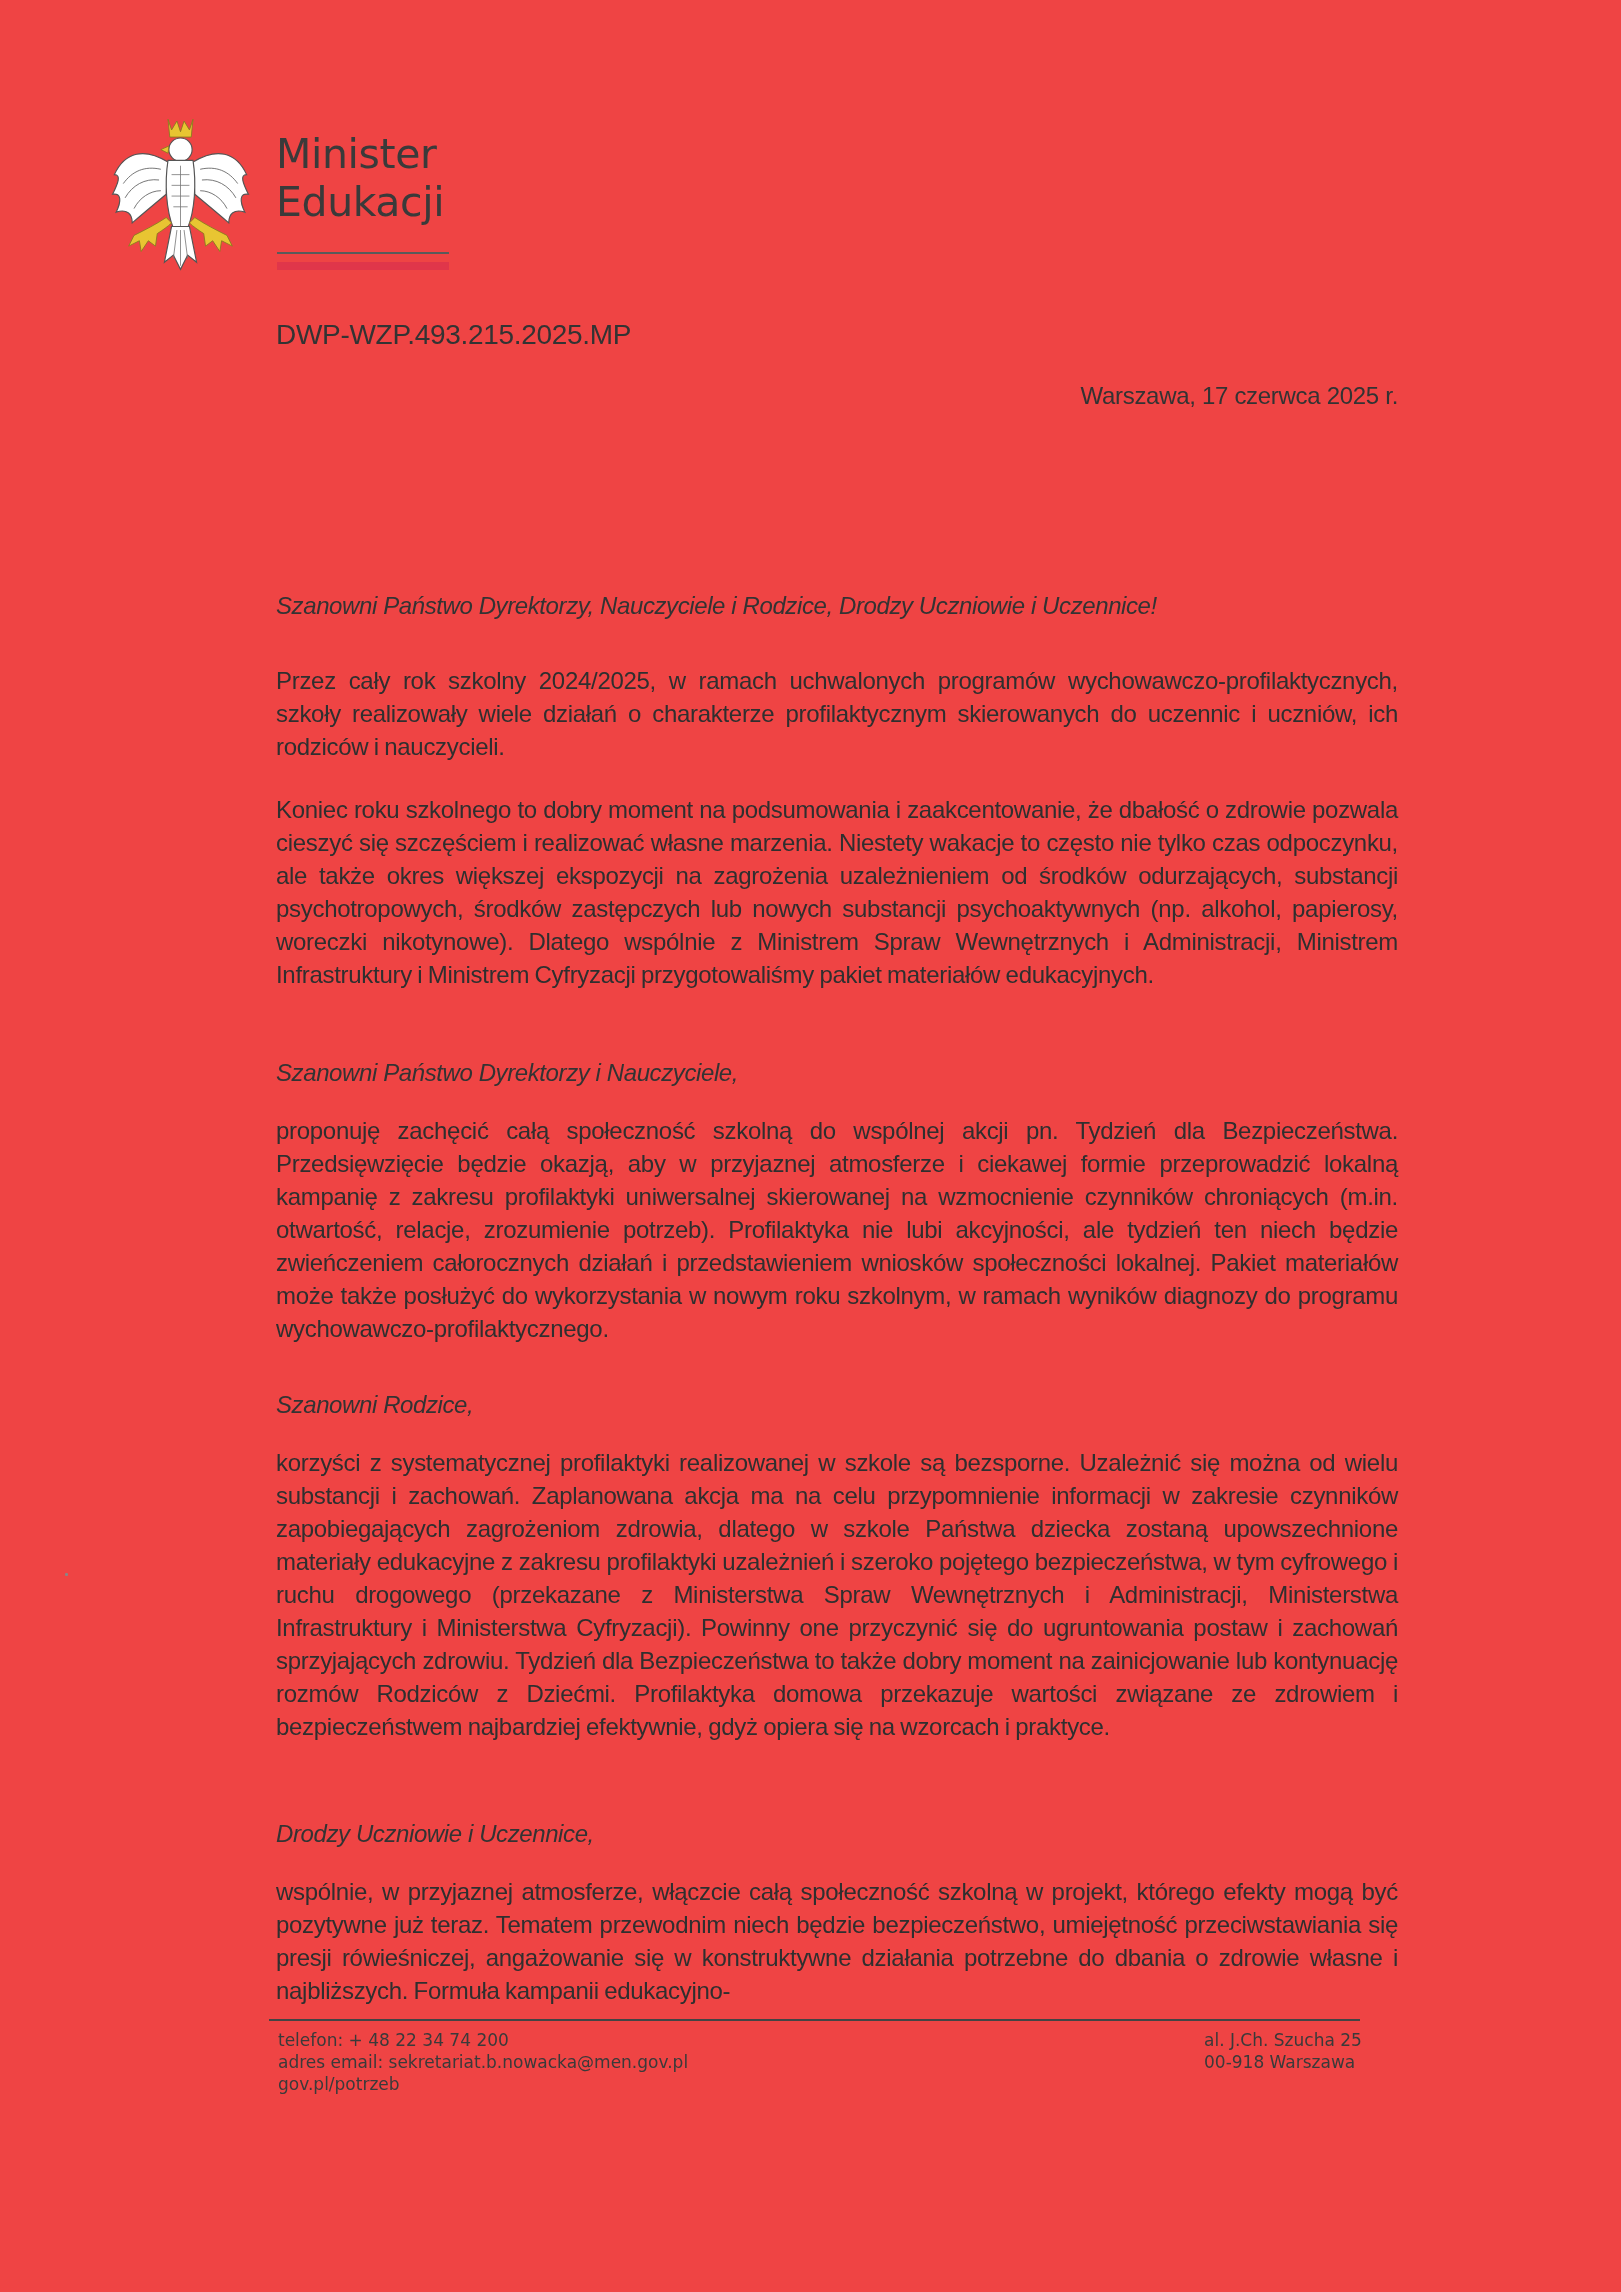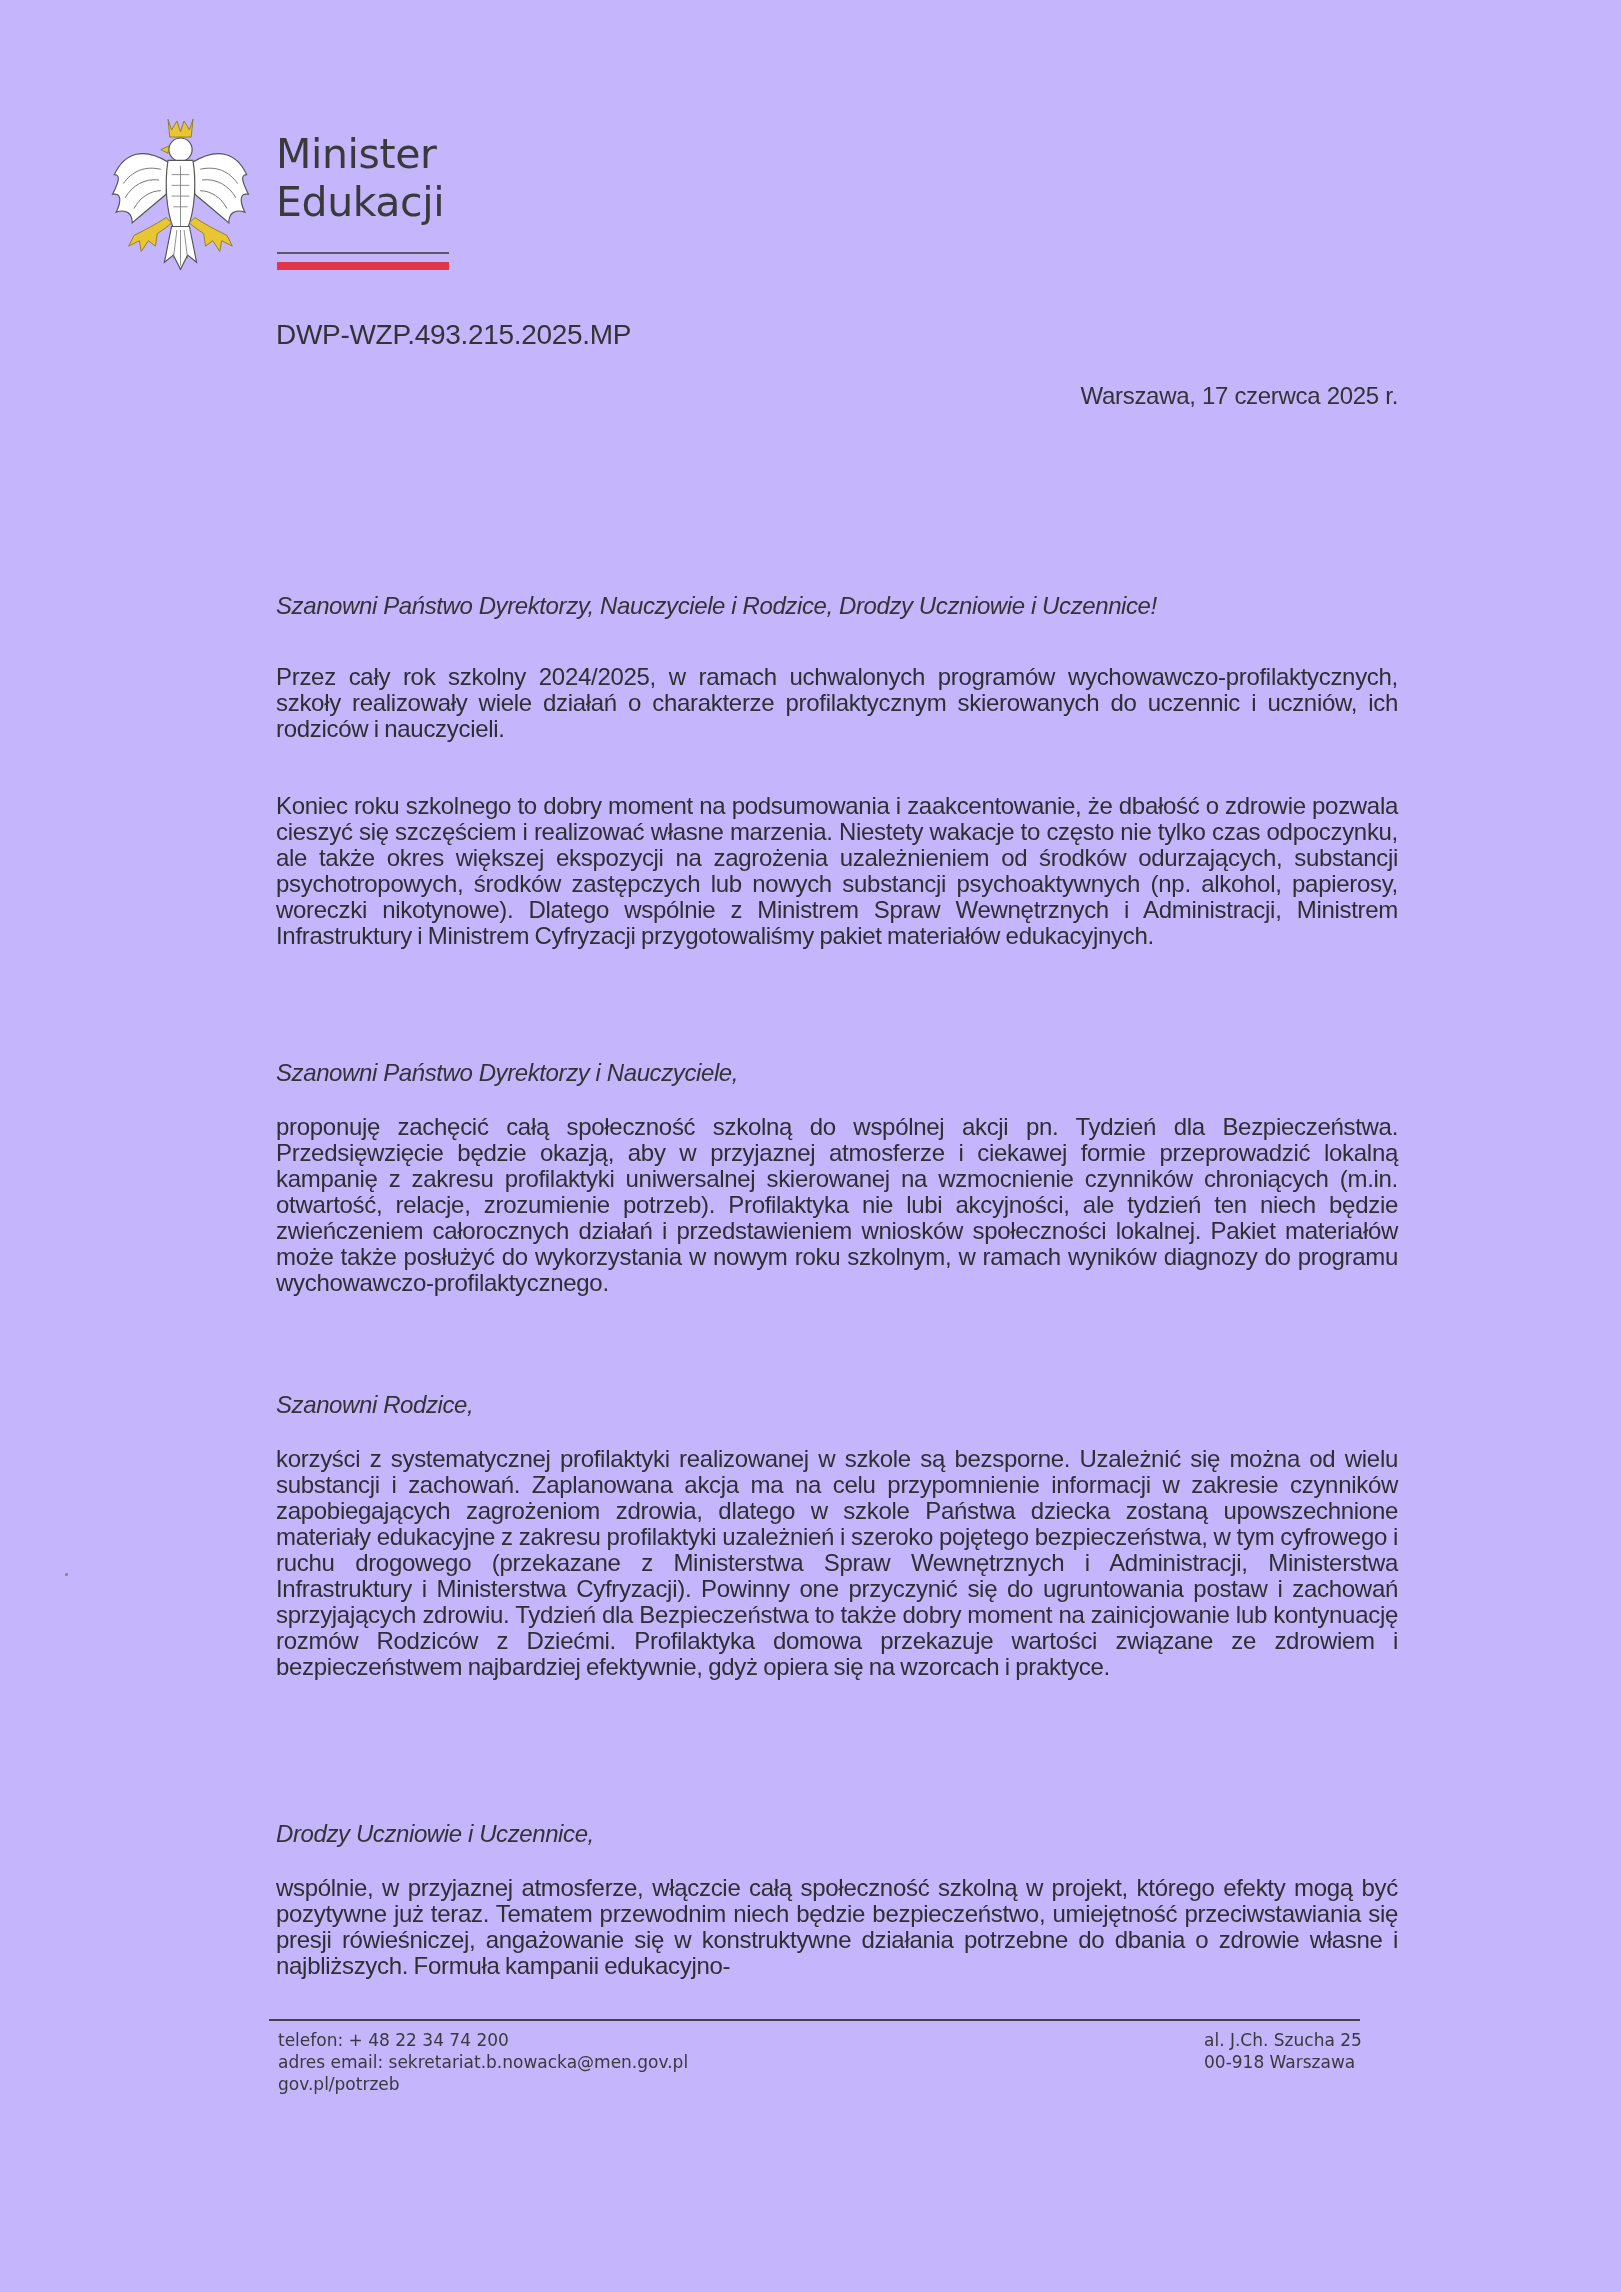--- a/index.html
+++ b/index.html
@@ -12,21 +12,21 @@
       height: 2293px;
       position: relative;
       overflow: hidden;
       font-family: "Liberation Sans", sans-serif;
       color: #2e2e2e;
     }
     .page {
       position: absolute;
       left: 0; top: 0;
       width: 1622px; height: 2293px;
-      background: #c4b5fd;
+      background: #ef4444;
     }
     
     .logo {
       position: absolute;
       left: 109px;
       top: 112px;
       width: 358px;
       height: 161px;
     }
     .eagle {
@@ -79,21 +79,21 @@
       font-size: 24px;
       color: #333;
       letter-spacing: -0.3px;
     }
     
     .body-text {
       position: absolute;
       left: 276px;
       width: 1122px;
       font-size: 24px;
-      line-height: 26px;
+      line-height: 33px;
       color: #2f2f2f;
       text-align: justify;
       letter-spacing: -0.3px;
       word-spacing: -0.9px;
     }
     .salutation {
       position: absolute;
       left: 276px;
       font-size: 24px;
       font-style: italic;

